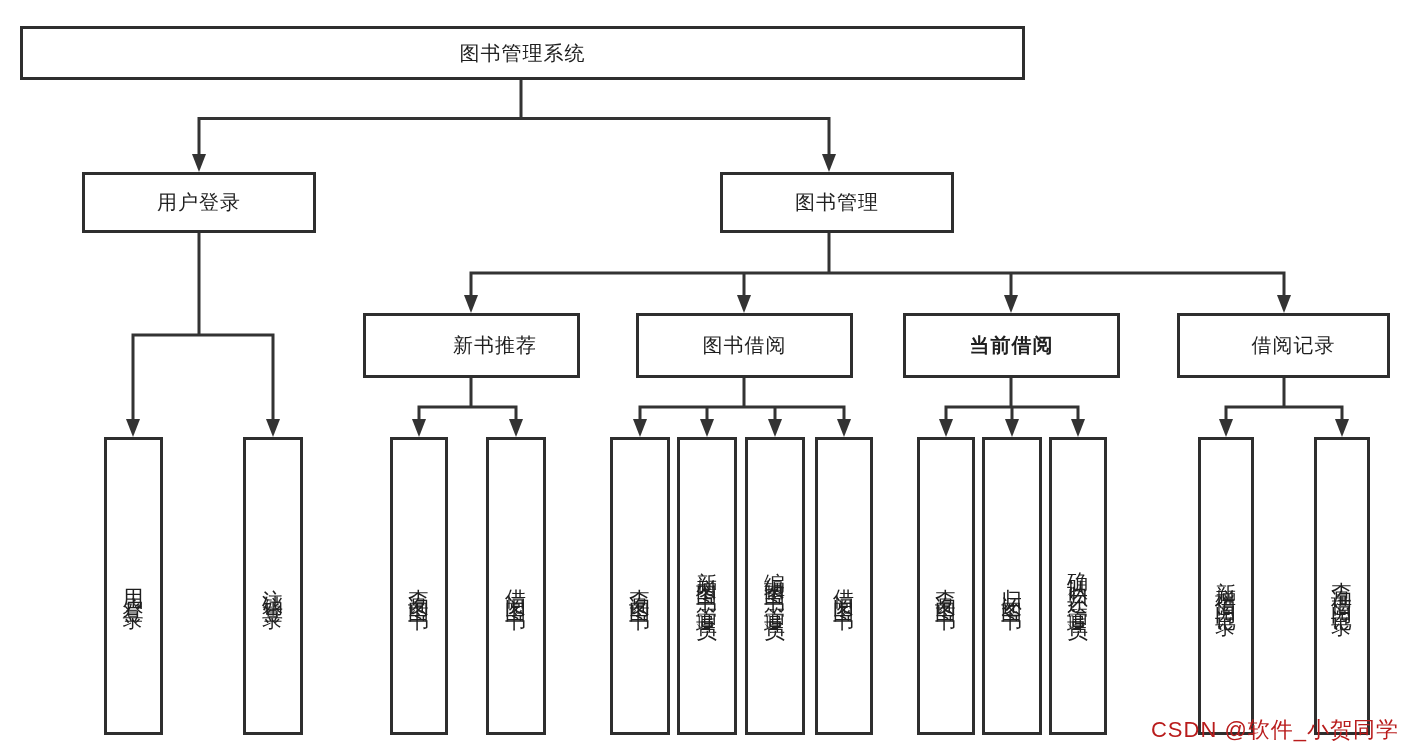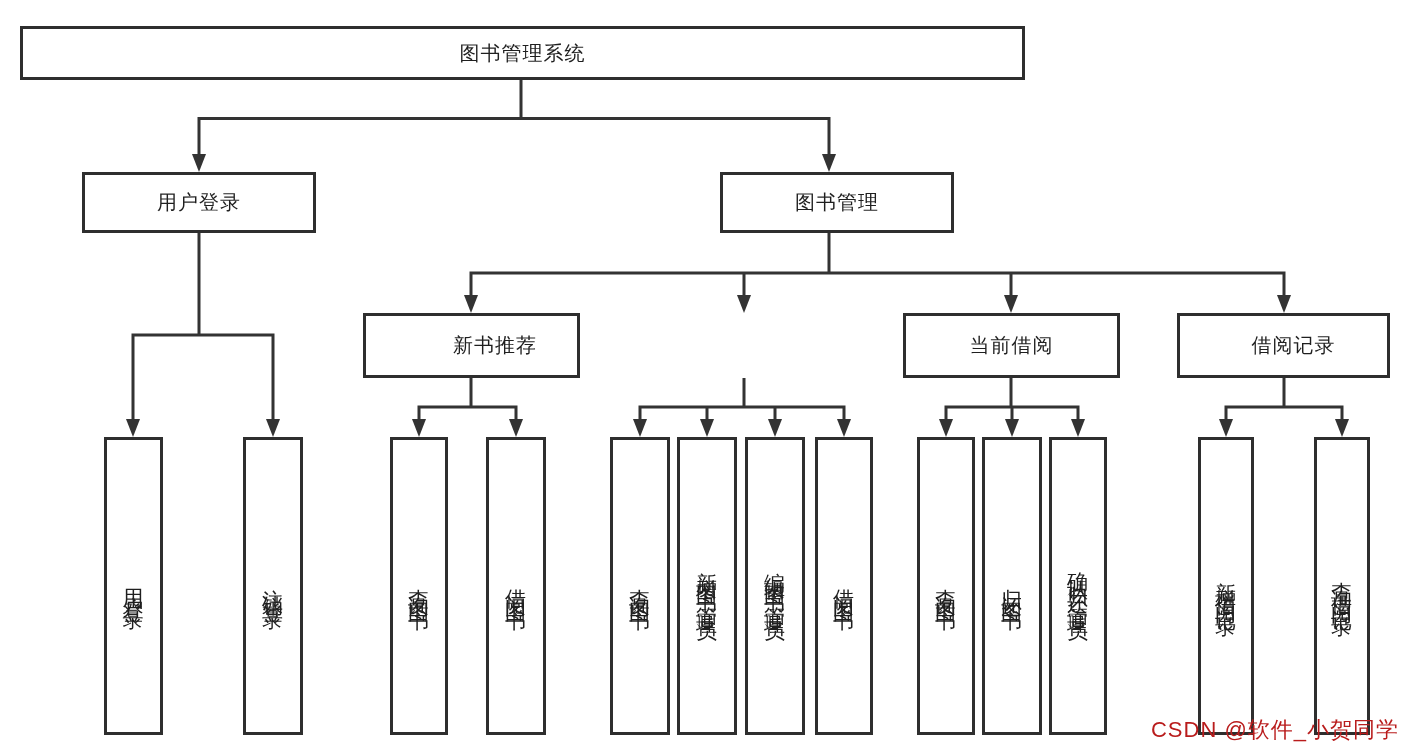--- a/index.html
+++ b/index.html
@@ -37,21 +37,21 @@
     line-height: 1;
   }
   
   .n-root      { left: 20px;  top: 14px;  width: 1005px; height: 54px; margin-top: 12px; }
   
   .n-userlogin { left: 82px;  top: 172px; width: 234px; height: 61px; }
   .n-bookmgmt  { left: 712px; top: 172px; width: 234px; height: 61px; margin-left: 8px; }
   
   .n-newrec    { left: 363px;  top: 313px; width: 217px; height: 65px; padding-left: 47px; }
   .n-borrow    { left: 636px;  top: 313px; width: 217px; height: 65px; }
-  .n-current   { left: 903px;  top: 313px; width: 217px; height: 65px; }
+  .n-current   { left: 903px;  top: 313px; width: 217px; height: 65px; font-weight: bold; }
   .n-records   { left: 1177px; top: 313px; width: 213px; height: 65px; padding-left: 20px; }
   
   .leaf { top: 437px; height: 298px; }
   .n-g1c1 { left: 104px;  width: 59px; }
   .n-g1c2 { left: 243px;  width: 60px; }
   .n-g2c1 { left: 390px;  width: 58px; }
   .n-g2c2 { left: 486px;  width: 60px; }
   .n-g3c1 { left: 610px;  width: 60px; }
   .n-g3c2 { left: 677px;  width: 60px; }
   .n-g3c3 { left: 745px;  width: 60px; }
@@ -118,20 +118,21 @@
       <polygon points="1342,437 1335,419 1349,419"></polygon>
     </g>
   </svg>
 
   <div class="node h-node n-root">图书管理系统</div>
 
   <div class="node h-node n-userlogin">用户登录</div>
   <div class="node h-node n-bookmgmt">图书管理</div>
 
   <div class="node h-node n-newrec">新书推荐</div>
+  <div class="node h-node n-borrow">图书借阅</div>
   <div class="node h-node n-current">当前借阅</div>
   <div class="node h-node n-records">借阅记录</div>
 
   <div class="node v-node leaf n-g1c1">用户登录</div>
   <div class="node v-node leaf n-g1c2">注销登录</div>
 
   <div class="node v-node leaf n-g2c1">查询图书</div>
   <div class="node v-node leaf n-g2c2">借阅图书</div>
 
   <div class="node v-node leaf n-g3c1">查询图书</div>

